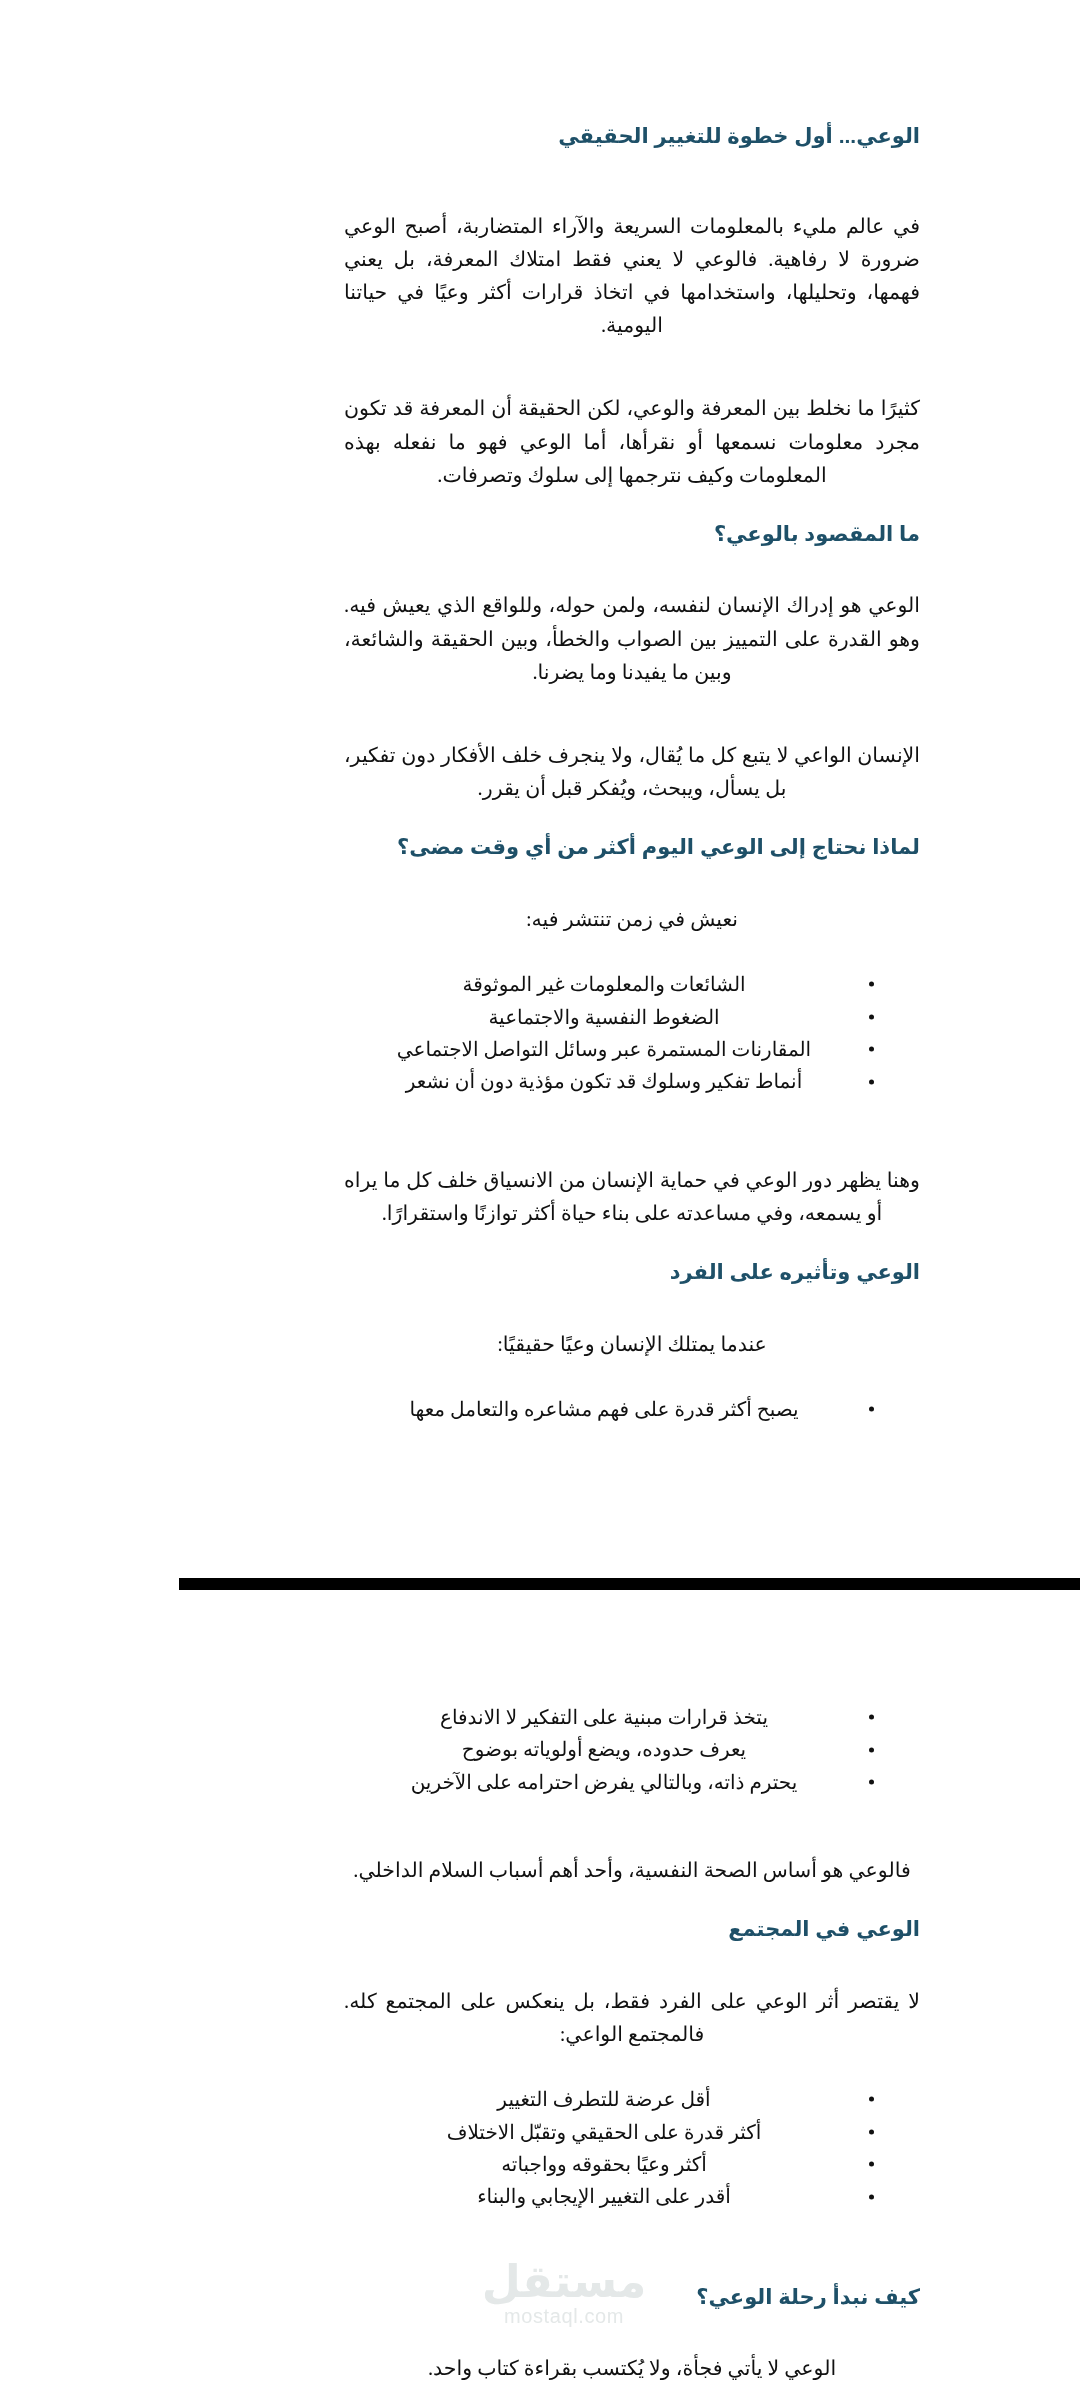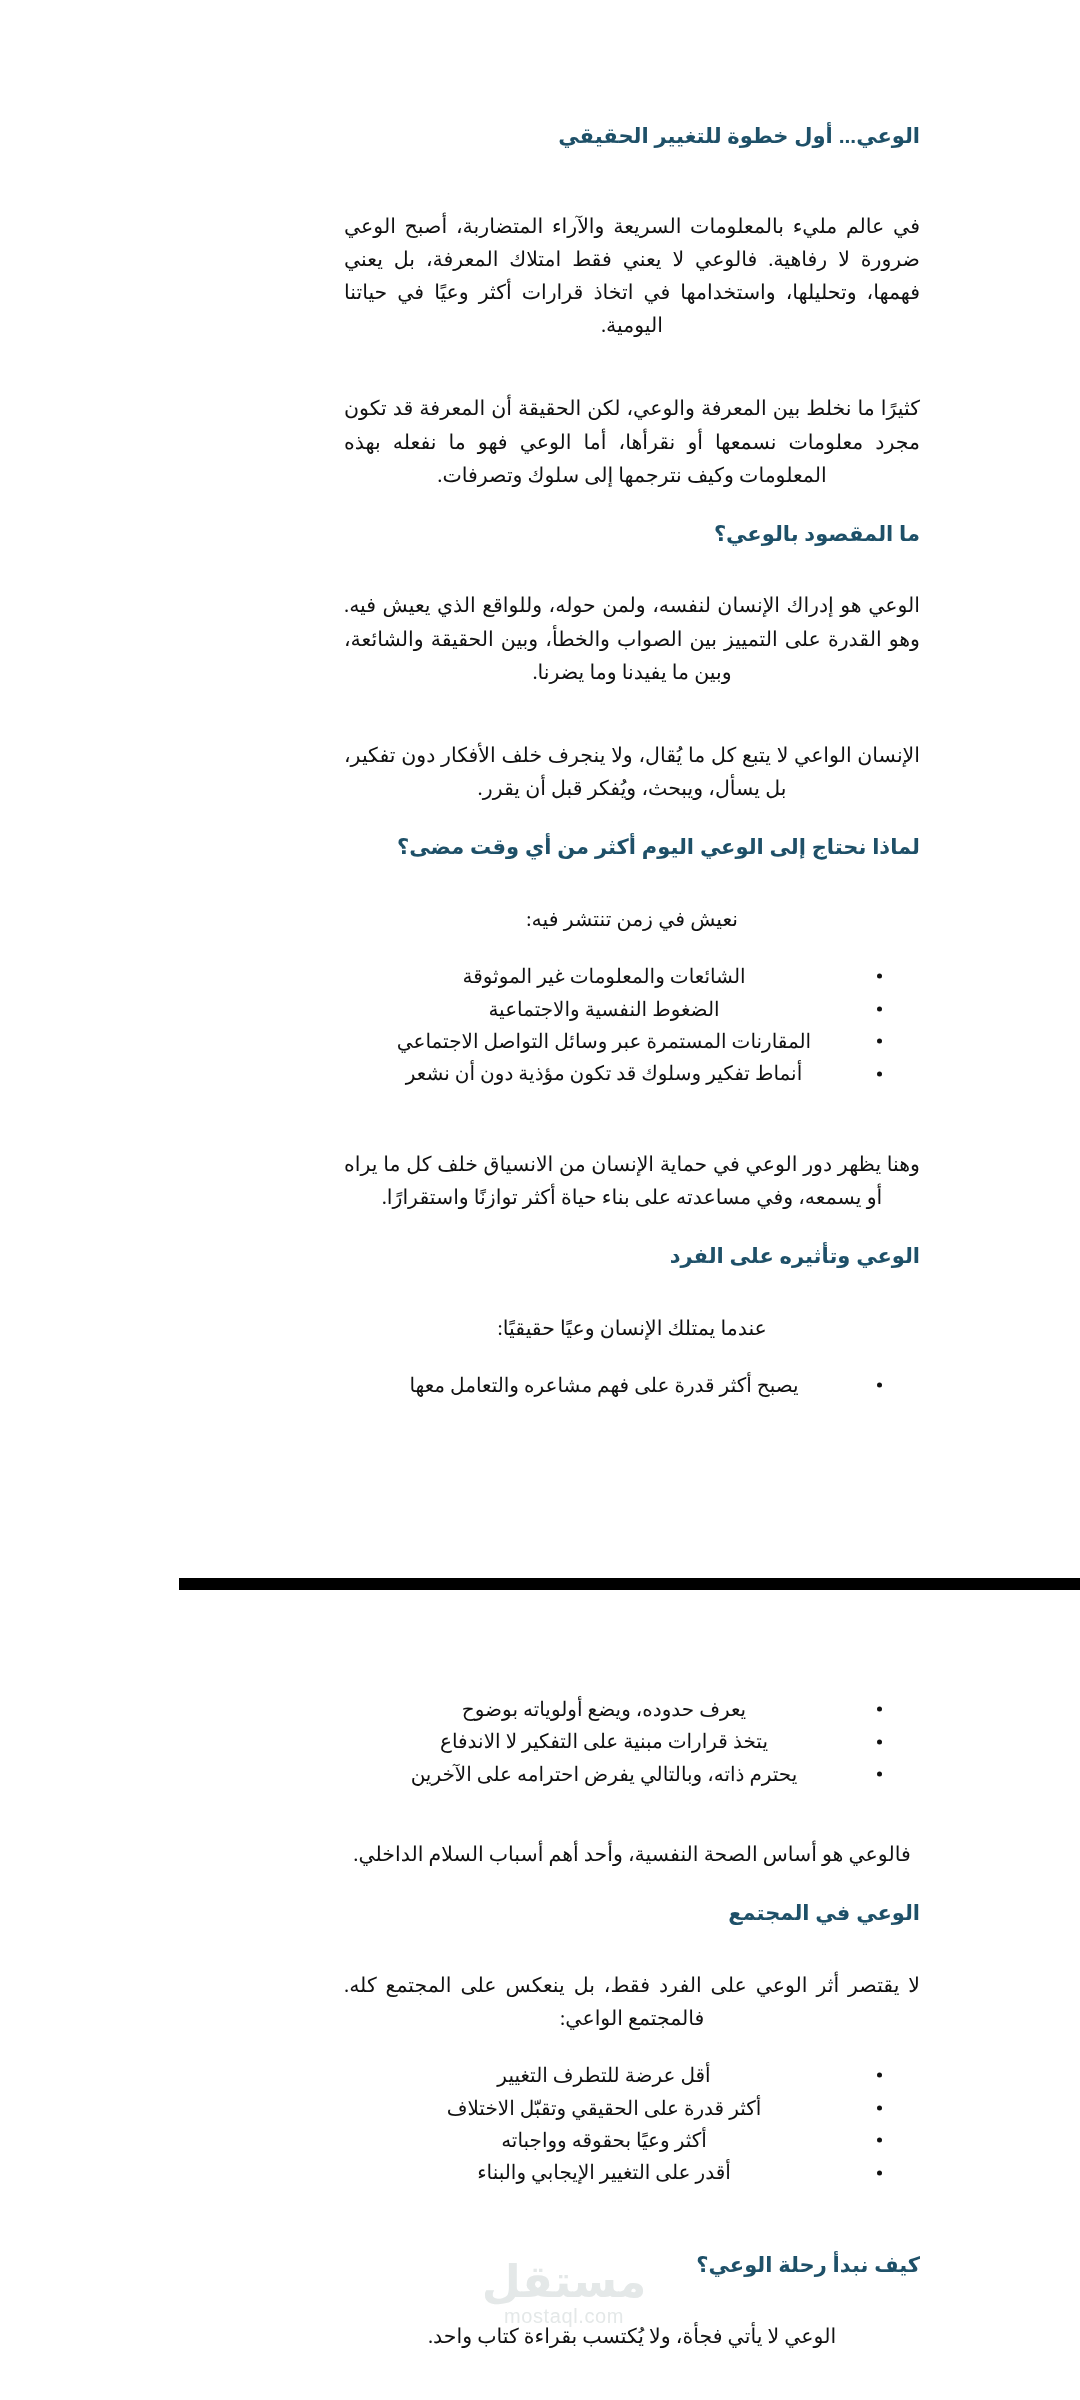--- a/index.html
+++ b/index.html
@@ -64,21 +64,21 @@
     text-align-last: center;
     font-family: "Liberation Serif", "DejaVu Serif", serif;
   }
   p.para.center-last {
     text-align: justify;
     text-align-last: center;
     margin-top: 24px;
   }
 
   ul.bullets {
-    margin: 8px;
+    margin: 16px;
     padding: 0 56px 0 0;
     list-style: none;
   }
   ul.bullets li {
     position: relative;
     color: #111111;
     font-size: 20px;
     line-height: 1.62;
     text-align: center;
     padding: 0 0 0 0;
@@ -203,22 +203,22 @@
   </div>
 
   <div class="divider"></div>
 
   <div class="sheet sheet-bottom">
     <div class="content content-bottom">
 
       <div class="gap-xl"></div>
 
       <ul class="bullets">
+        <li><span class="bullet-dot"></span><span>يتخذ قرارات مبنية على التفكير لا الاندفاع</span></li>
         <li><span class="bullet-dot"></span><span>يعرف حدوده، ويضع أولوياته بوضوح</span></li>
-        <li><span class="bullet-dot"></span><span>يتخذ قرارات مبنية على التفكير لا الاندفاع</span></li>
         <li><span class="bullet-dot"></span><span>يحترم ذاته، وبالتالي يفرض احترامه على الآخرين</span></li>
       </ul>
 
       <div class="gap-sm"></div>
 
       <p class="para center-last">فالوعي هو أساس الصحة النفسية، وأحد أهم أسباب السلام الداخلي.</p>
 
       <div class="gap-md"></div>
 
       <h2 class="heading">الوعي في المجتمع</h2>

